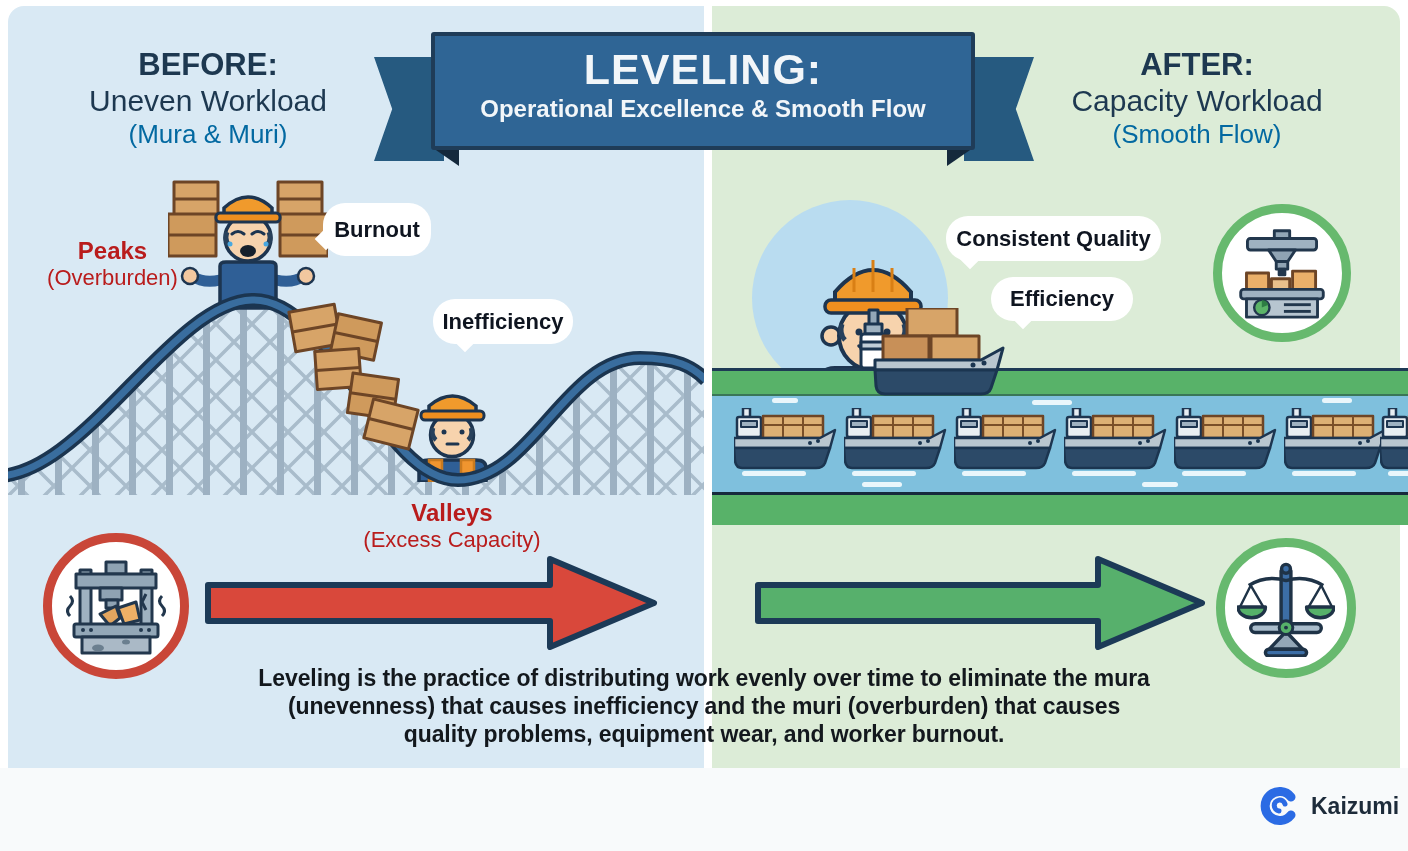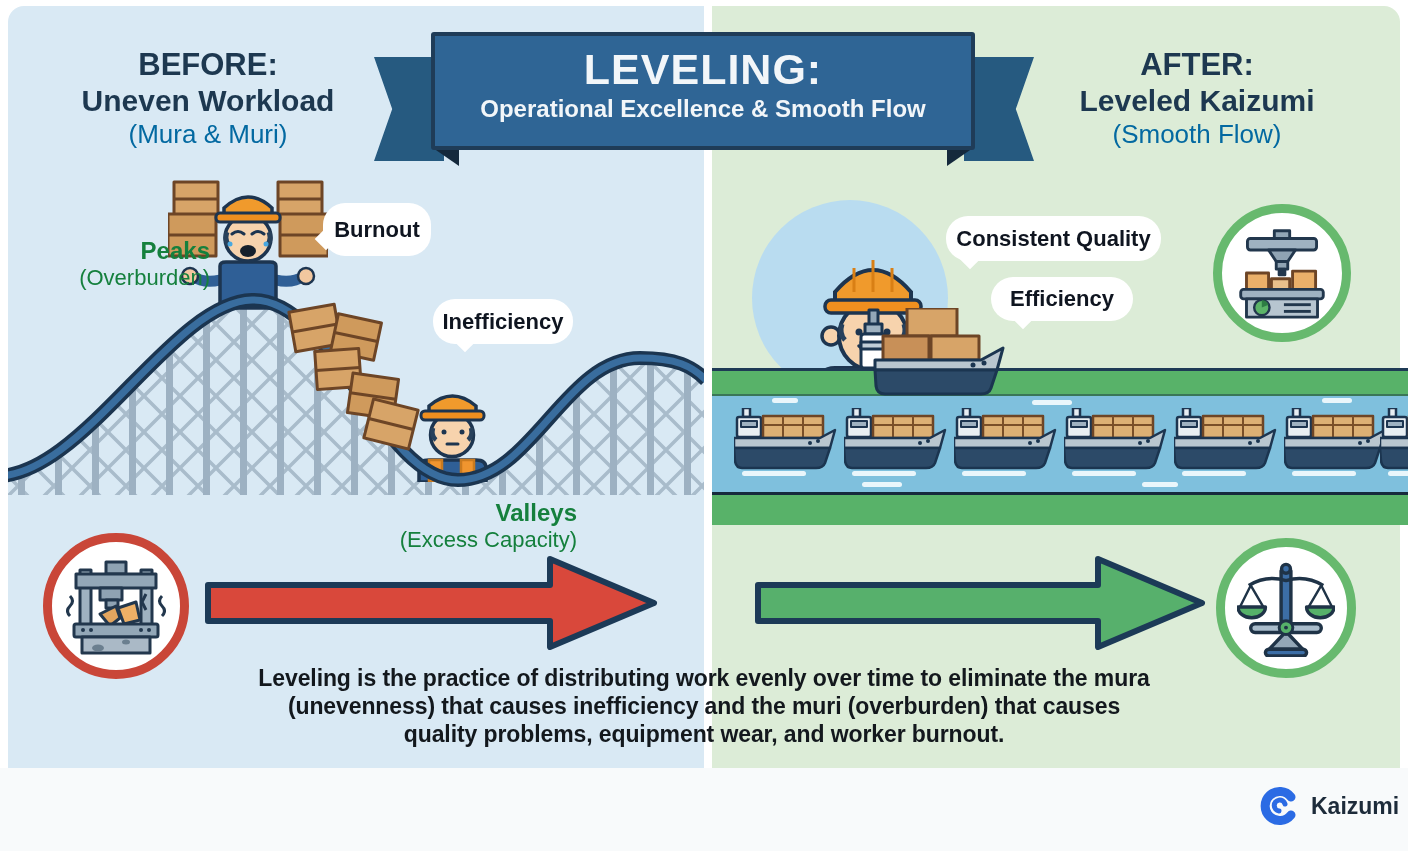--- a/index.html
+++ b/index.html
@@ -8,42 +8,42 @@
   #stage{position:relative;width:1408px;height:851px;}
 
   
   #left-panel{left:8px;top:6px;width:696px;height:762px;background:#d9e9f4;border-radius:16px 0 0 0;z-index:0;}
   #right-panel{left:712px;top:6px;width:688px;height:762px;background:#dcecd7;border-radius:0 16px 0 0;z-index:0;}
   #footer{left:0;top:768px;width:1408px;height:83px;background:#f8fafb;z-index:0;}
 
   
   .heading{text-align:center;color:#1d3850;z-index:5;}
   .heading .h1{font-size:31px;font-weight:bold;line-height:37px;}
-  .heading .h2{font-size:30px;font-weight:bold;line-height:35px;}
+  .heading .h2{font-size:30px;font-weight:normal;line-height:35px;}
   .heading .h3{font-size:26px;font-weight:normal;line-height:32px;color:#0369a1;}
 
   
   .ribbon-main{left:431px;top:32px;width:536px;height:110px;background:#2f6595;border:4px solid #1f3c58;
     border-radius:3px;z-index:7;text-align:center;color:#f2f6f9;}
   .ribbon-title{font-size:43px;font-weight:bold;letter-spacing:1px;margin-top:8px;line-height:50px;}
   .ribbon-sub{font-size:24px;font-weight:bold;line-height:30px;}
   .tail{width:70px;height:104px;background:#265a80;z-index:6;}
   .tail-left{left:374px;top:57px;clip-path:polygon(0 0,100% 0,100% 100%,0 100%,26% 50%);}
   .tail-right{left:964px;top:57px;clip-path:polygon(0 0,100% 0,74% 50%,100% 100%,0 100%);}
   .fold{width:26px;height:18px;background:#15293c;z-index:6;}
   .fold-left{left:433px;top:148px;clip-path:polygon(0 0,100% 0,100% 100%);}
   .fold-right{left:947px;top:148px;clip-path:polygon(0 0,100% 0,0 100%);}
 
   
   .bubble{background:#ffffff;border-radius:22px;display:flex;align-items:center;justify-content:center;
     font-size:22px;font-weight:bold;color:#0f1520;z-index:5;}
   .bubble .tail-dot{position:absolute;width:16px;height:16px;background:#ffffff;transform:rotate(45deg);}
 
   
-  .label{ text-align:right;color:#15803d;z-index:5;}
+  .label{ text-align:center;color:#b91c1c;z-index:5;}
   .label .l1{font-size:24px;font-weight:bold;line-height:28px;}
   .label .l2{font-size:22px;font-weight:normal;line-height:26px;}
 
   
   .ring{border-radius:50%;background:#ffffff;display:flex;align-items:center;justify-content:center;z-index:2;}
   .ring-red{border:9px solid #c94638;}
   .ring-green{border:9px solid #67b96e;}
 
   
   .band{left:712px;width:696px;z-index:2;}
@@ -73,21 +73,21 @@
   <div class="abs" id="footer"></div>
 
   <div class="abs heading" style="left:28px;top:46px;width:360px;">
     <div class="h1">BEFORE:</div>
     <div class="h2">Uneven Workload</div>
     <div class="h3">(Mura &amp; Muri)</div>
   </div>
 
   <div class="abs heading" style="left:1012px;top:46px;width:370px;">
     <div class="h1">AFTER:</div>
-    <div class="h2">Leveled Kaizumi</div>
+    <div class="h2">Capacity Workload</div>
     <div class="h3">(Smooth Flow)</div>
   </div>
 
   <div class="abs tail tail-left"></div>
   <div class="abs tail tail-right"></div>
   <div class="abs fold fold-left"></div>
   <div class="abs fold fold-right"></div>
   <div class="abs ribbon-main">
     <div class="ribbon-title">LEVELING:</div>
     <div class="ribbon-sub">Operational Excellence &amp; Smooth Flow</div>

